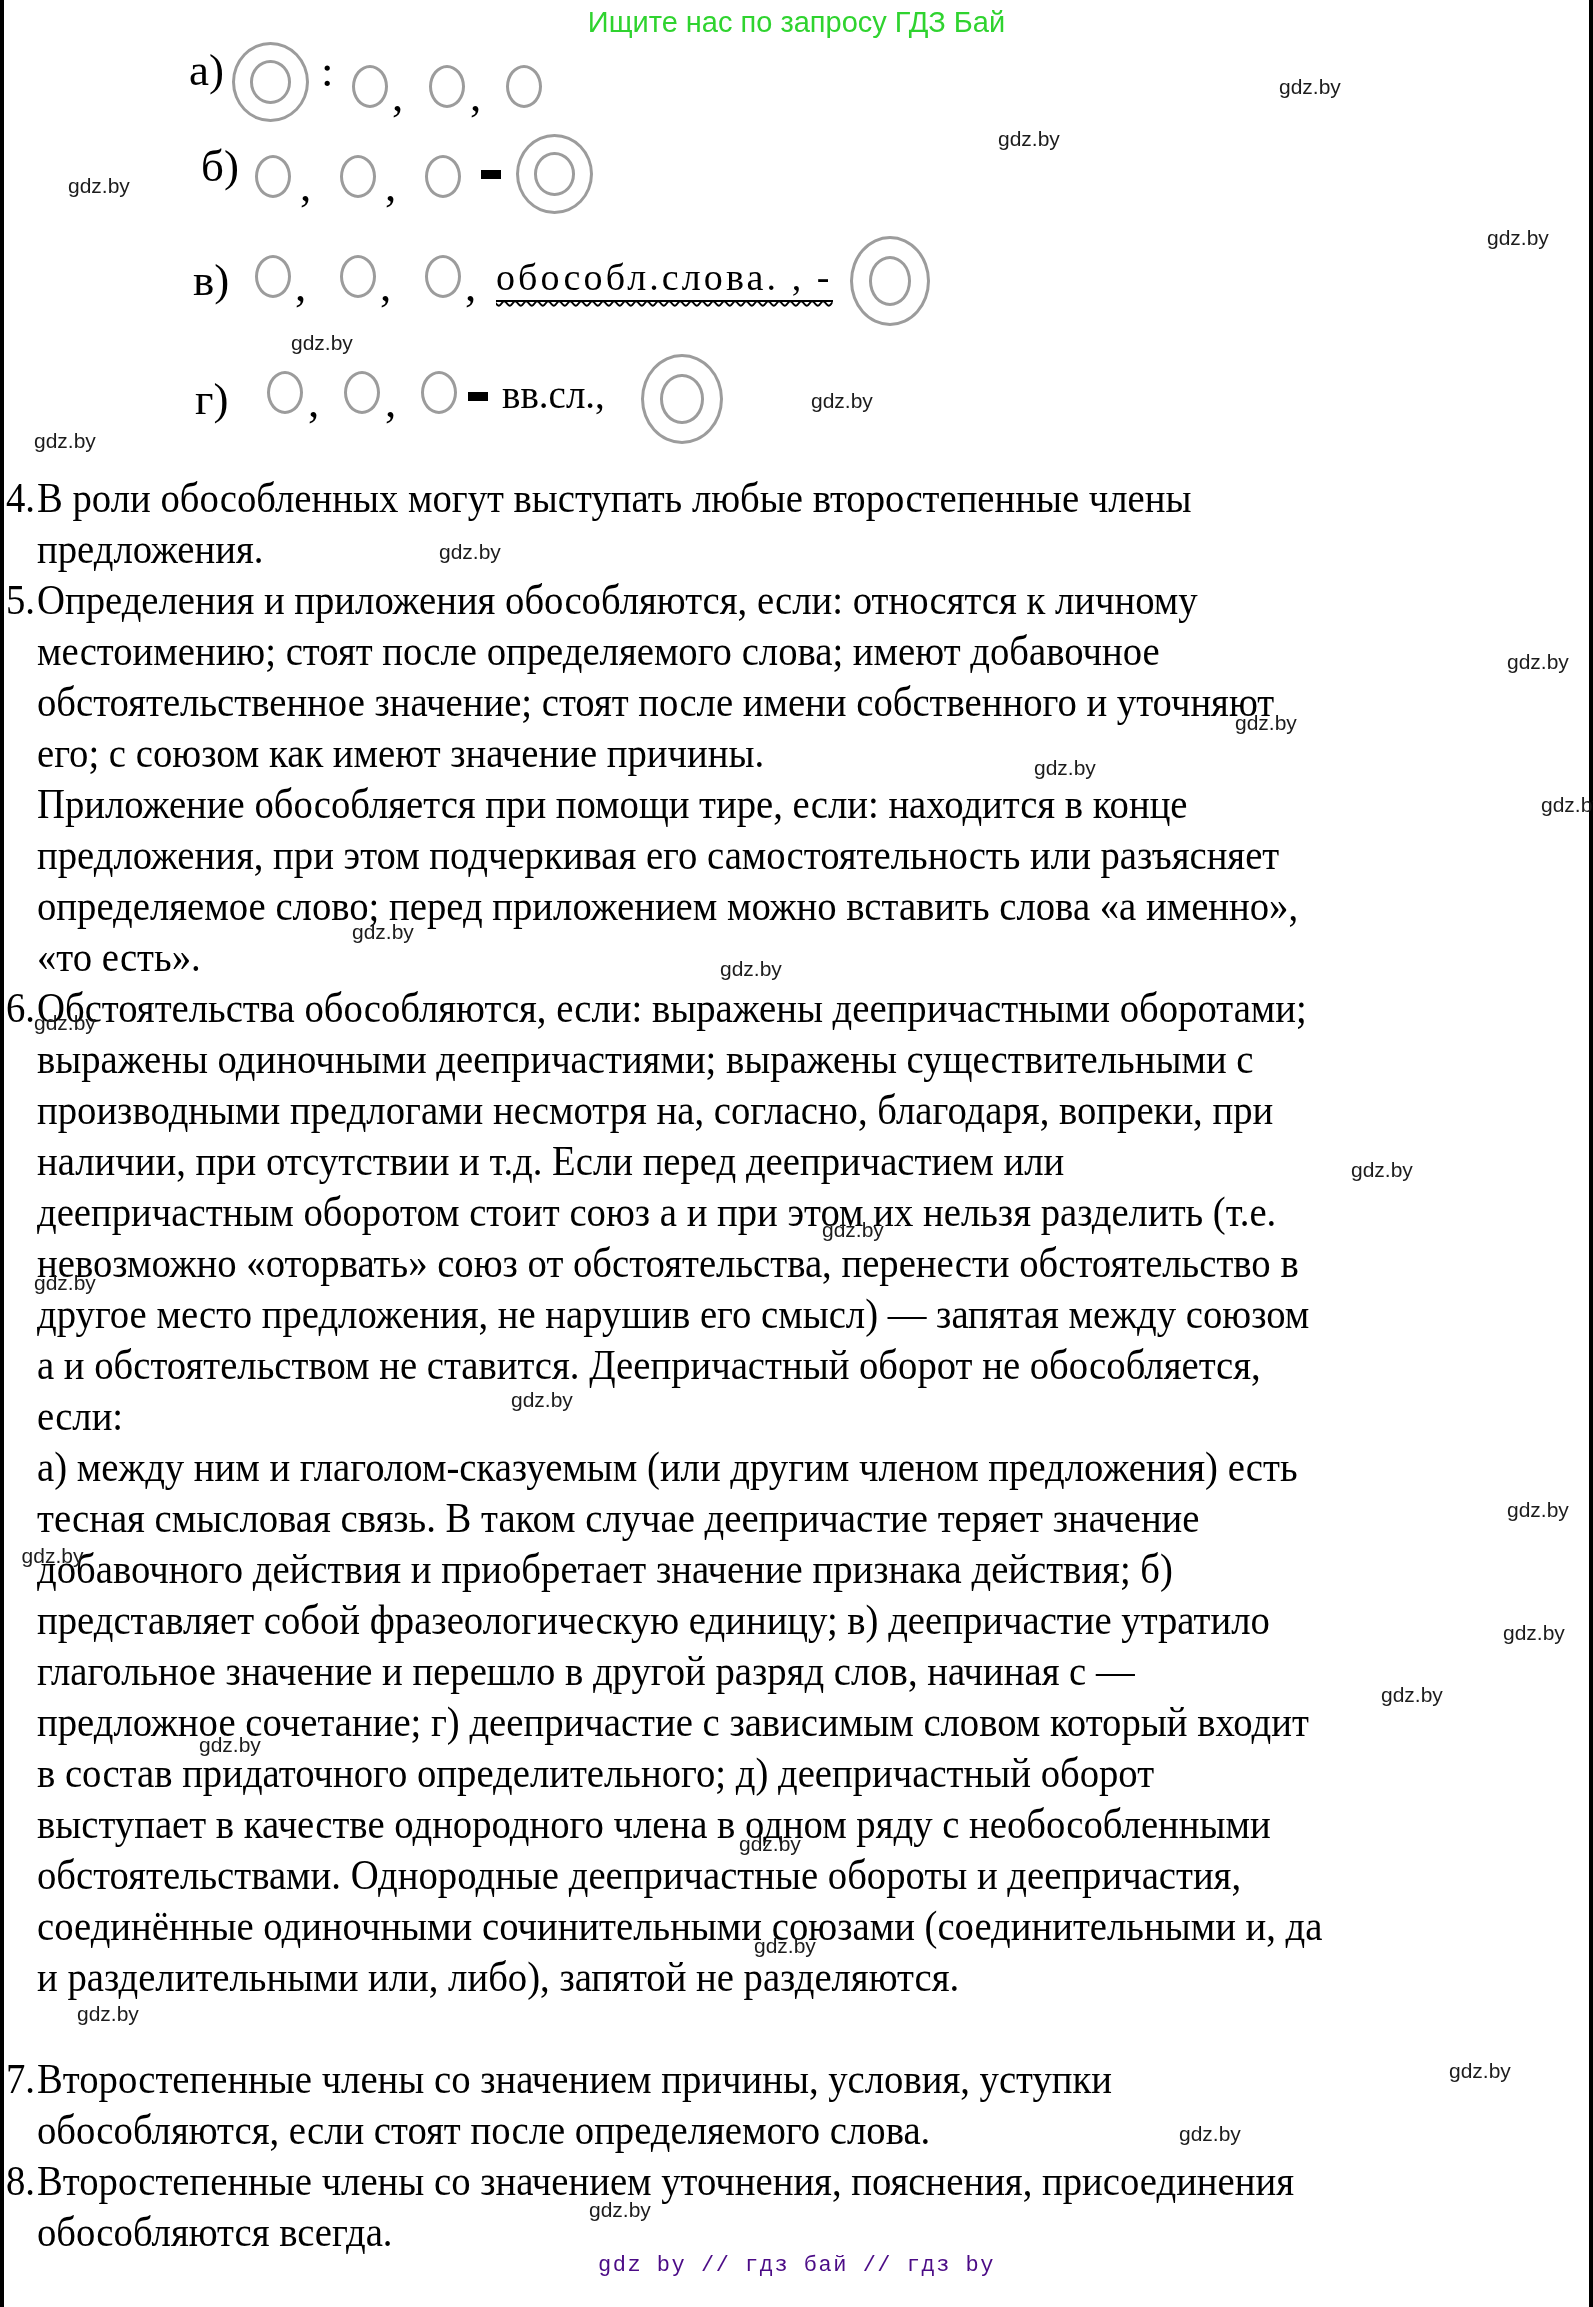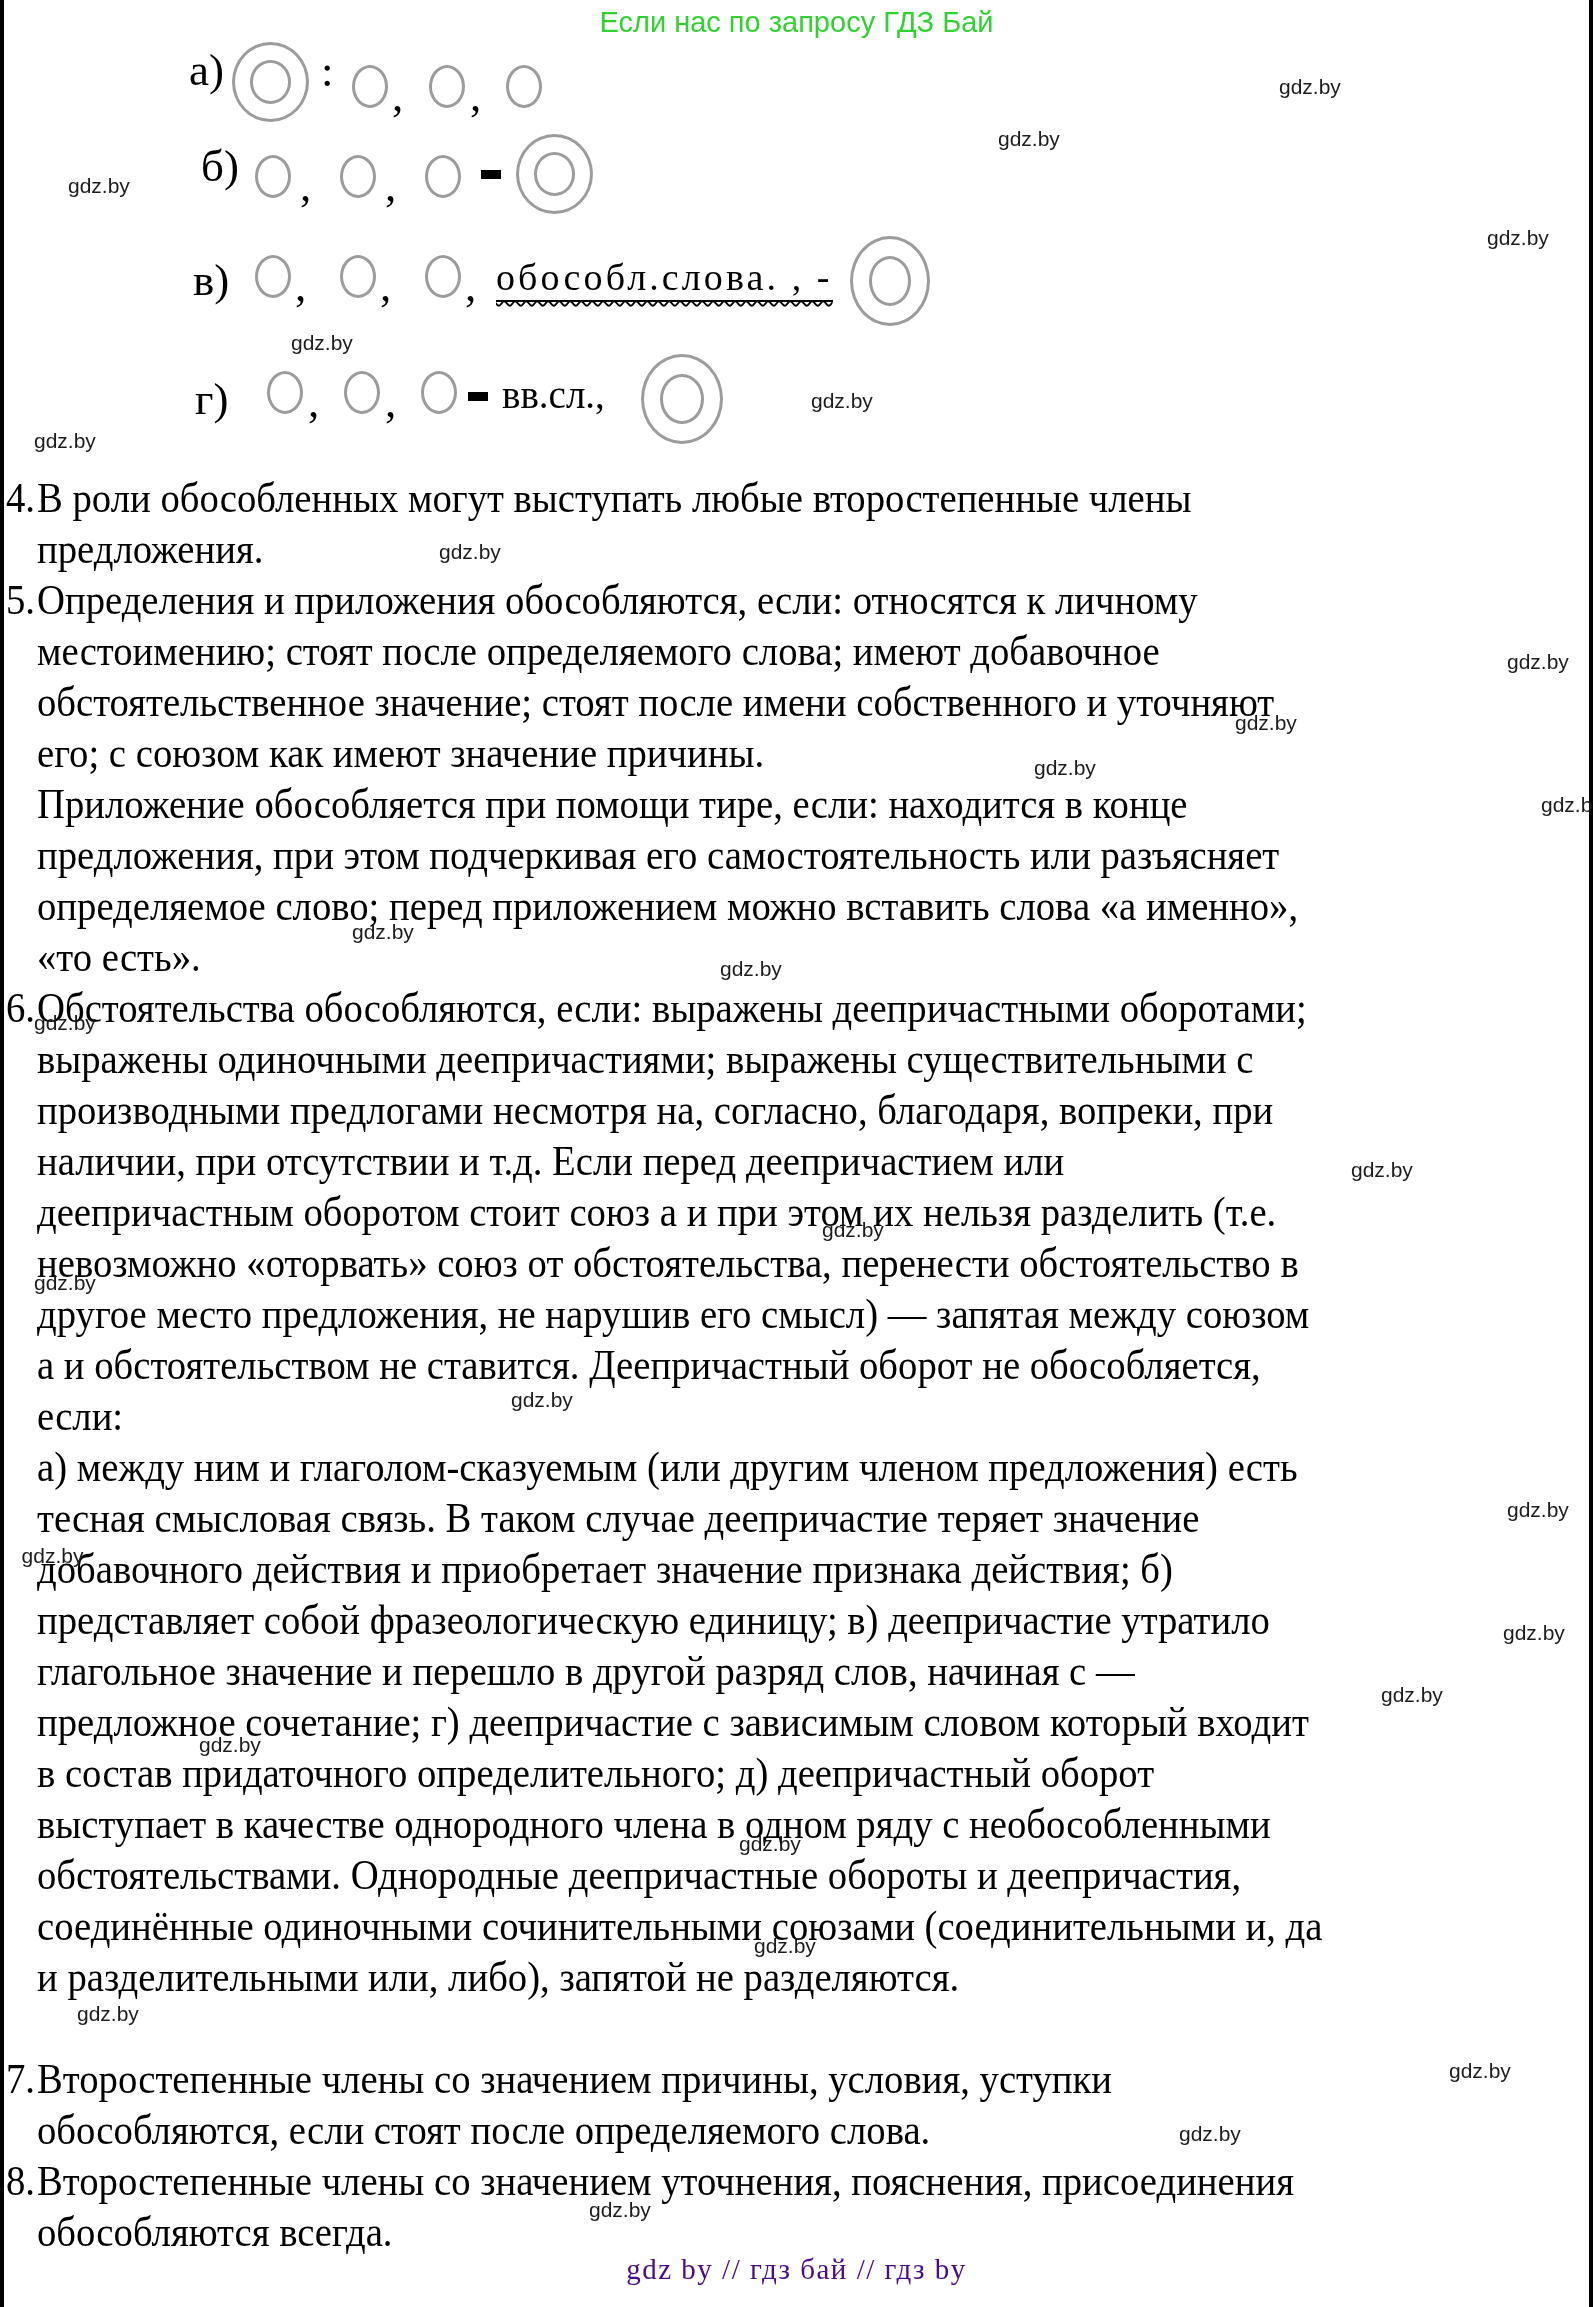--- a/index.html
+++ b/index.html
@@ -2,21 +2,21 @@
 <html style="font-size:12.4px"><head>
 <meta charset="utf-8">
 <style>
   html,body{margin:0;padding:0;}
   body{width:1593px;height:2307px;background:#ffffff;position:relative;overflow:hidden;
        font-family:"Liberation Serif",serif;color:#000;}
   .abs{position:absolute;}
   .scan-edge{background:#000;top:0;width:3.9px;height:2307px;}
   .promo{font-family:"Liberation Sans",sans-serif;font-size:29px;white-space:nowrap;
          left:50%;transform:translateX(-50%);top:6.2px;}
-  .footer-line{font-family:Liberation Serif, serif;font-size:29px;white-space:nowrap;
+  .footer-line{font-family:Liberation Mono, monospace;font-size:22px;white-space:nowrap;
          left:50%;transform:translateX(-50%);top:2253px;letter-spacing:1.5px;}
   .wm{font-family:"Liberation Sans",sans-serif;font-size:21px;color:#1c1c1c;white-space:nowrap;line-height:1;}
   .tline{font-size:43px;line-height:1.05;white-space:nowrap;transform:scaleX(0.9);transform-origin:0 0;}
   .num{font-size:43px;line-height:1.05;}
   .slabel{font-size:45px;line-height:1;}
   .punct{font-size:45px;line-height:1;}
   .gtext{font-size:39px;line-height:1;}
   .circle{border:3.9px solid #9c9c9c;border-radius:50%;box-sizing:border-box;}
   .double-outer{border:3.9px solid #9c9c9c;border-radius:50%;box-sizing:border-box;
                 display:flex;align-items:center;justify-content:center;}
@@ -26,21 +26,21 @@
       text-decoration:underline;text-decoration-style:wavy;text-decoration-thickness:1.9px;
       text-decoration-color:#000;text-underline-offset:10px;}
   .uw .us{border-bottom:2.3px solid #000;padding-bottom:1.5px;}
 </style>
 </head>
 <body>
 
 <div class="abs scan-edge" style="left:0;"></div>
 <div class="abs scan-edge" style="left:1589px;"></div>
 
-<div class="abs promo" style="color: rgb(47, 211, 47);">Если нас по запросу ГДЗ Бай</div>
+<div class="abs promo" style="color: rgb(47, 211, 47);">Ищите нас по запросу ГДЗ Бай</div>
 
 <div id="schema-block">
     <div class="abs slabel" style="left: 189px; top: 48px;">а)</div>
     <div class="abs double-outer" style="left: 232px; top: 42px; width: 77px; height: 80px; border-color: rgb(156, 156, 156);">
       <div class="double-inner" style="border-color: rgb(156, 156, 156);"></div>
     </div>
     <div class="abs punct" style="left: 321px; top: 49px;">:</div>
     <div class="abs circle" style="left: 352px; top: 65px; width: 36px; height: 43px; border-color: rgb(156, 156, 156);"></div>
     <div class="abs punct" style="left: 392px; top: 74px;">,</div>
     <div class="abs circle" style="left: 429px; top: 65px; width: 36px; height: 43px; border-color: rgb(156, 156, 156);"></div>

